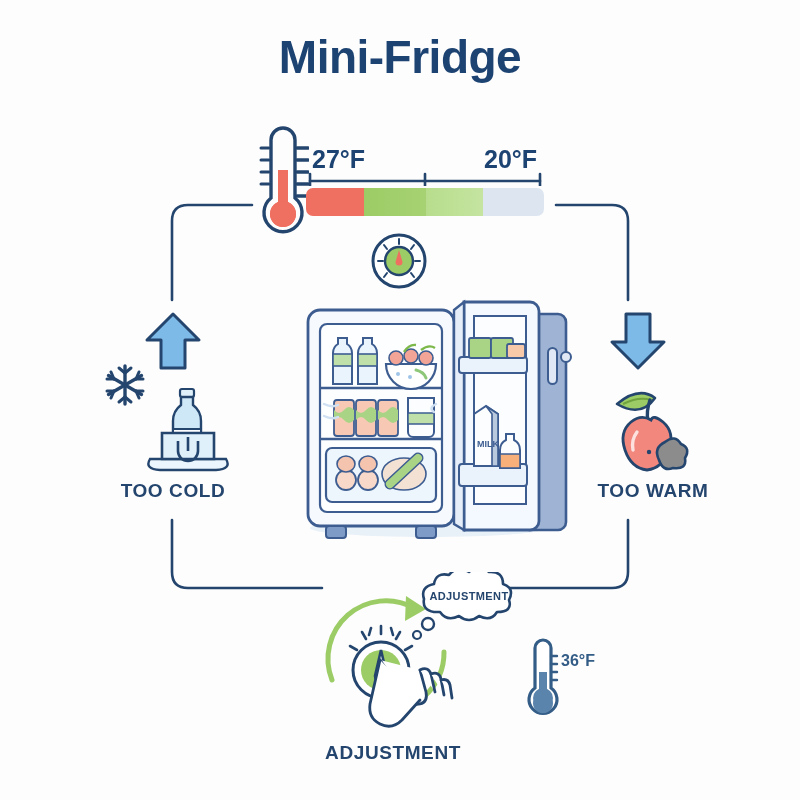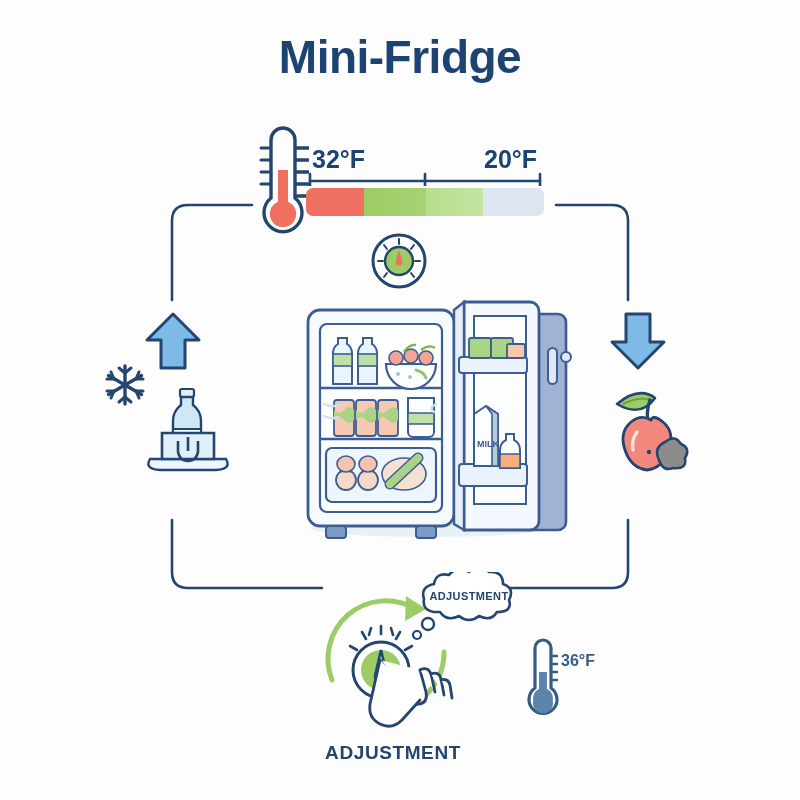--- a/index.html
+++ b/index.html
@@ -81,21 +81,21 @@
       <line x1="52" y1="78" x2="63" y2="78"></line>
       <line x1="16" y1="30" x2="24" y2="30" stroke-width="3"></line>
       <line x1="16" y1="42" x2="24" y2="42" stroke-width="3"></line>
       <line x1="16" y1="54" x2="24" y2="54" stroke-width="3"></line>
       <line x1="16" y1="66" x2="24" y2="66" stroke-width="3"></line>
     </g>
     <path d="M33 52 h10 v32 a13 13 0 1 1 -10 0 z" fill="#ef6f61"></path>
     <circle cx="38" cy="96" r="13" fill="#ef6f61"></circle>
   </svg>
 
-  <div class="scale-lab" id="lab-low">32°F</div>
+  <div class="scale-lab" id="lab-low">27°F</div>
   <div class="scale-lab" id="lab-high">20°F</div>
 
   <svg class="abs" style="left:306px;top:172px;" width="238" height="14" viewBox="0 0 238 14">
     <g stroke="#24456e" stroke-width="2.6" stroke-linecap="round">
       <line x1="4" y1="9" x2="234" y2="9"></line>
       <line x1="4" y1="2" x2="4" y2="14"></line>
       <line x1="119" y1="2" x2="119" y2="14"></line>
       <line x1="234" y1="2" x2="234" y2="14"></line>
     </g>
   </svg>
@@ -262,39 +262,41 @@
 
     <rect x="40" y="4" width="14" height="8" rx="2" fill="#dff0fb" stroke="#24456e" stroke-width="2.2"></rect>
     <path d="M41 12 h12 v8 q8 6 8 16 v28 h-28 v-28 q0 -10 8 -16 z" fill="#cfe8f8" stroke="#24456e" stroke-width="2.4"></path>
     <rect x="33" y="44" width="28" height="12" fill="#fbfdff" stroke="#24456e" stroke-width="2"></rect>
 
     <path d="M22 48 h52 v26 h-52 z" fill="#dff0fb" stroke="#24456e" stroke-width="2.6"></path>
     <path d="M38 56 v10 a10 10 0 0 0 20 0 v-10" fill="none" stroke="#24456e" stroke-width="2.6"></path>
     <line x1="48" y1="52" x2="48" y2="66" stroke="#24456e" stroke-width="2.6"></line>
   </svg>
 
+  <div class="caption" id="cap-cold">TOO COLD</div>
 
   <svg class="abs" style="left:608px;top:310px;" width="60" height="62" viewBox="0 0 60 62">
     <path d="M30 58 L4 32 H18 V4 H42 V32 H56 Z" fill="#7ebae8" stroke="#24456e" stroke-width="3" stroke-linejoin="round"></path>
   </svg>
 
   <svg class="abs" style="left:603px;top:380px;" width="96" height="96" viewBox="0 0 96 96">
 
     <path d="M14 24 q22 -18 38 -6 q-14 20 -38 6 z" fill="#9ccc65" stroke="#24456e" stroke-width="2.6" stroke-linejoin="round"></path>
     <path d="M20 24 q16 -8 28 -4" fill="none" stroke="#6fa33f" stroke-width="2"></path>
 
     <path d="M47 20 q-4 12 -2 20" fill="none" stroke="#24456e" stroke-width="3.4" stroke-linecap="round"></path>
 
     <path d="M48 40 q-10 -6 -20 2 q-12 10 -6 28 q6 18 22 20 q16 -2 22 -20 q6 -18 -6 -28 q-10 -8 -12 -2 z" fill="#f2877e" stroke="#24456e" stroke-width="2.8"></path>
     <path d="M34 52 q-6 8 -4 18" fill="none" stroke="#ffffff" stroke-width="3.4" stroke-linecap="round" opacity=".75"></path>
     <circle cx="46" cy="72" r="2.2" fill="#24456e"></circle>
 
     <path d="M62 62 q10 -8 16 2 q10 4 4 14 q2 12 -12 10 q-10 4 -14 -8 q-6 -12 6 -18 z" fill="#8c8c8c" stroke="#24456e" stroke-width="2.6" stroke-linejoin="round"></path>
   </svg>
 
+  <div class="caption" id="cap-warm">TOO WARM</div>
 
   <svg class="abs" style="left:318px;top:588px;" width="140" height="138" viewBox="0 0 140 138">
     <path d="M14 92 A58 58 0 0 1 96 20" fill="none" stroke="#9ccc65" stroke-width="5" stroke-linecap="round"></path>
     <path d="M88 8 l20 13 l-21 12 z" fill="#9ccc65"></path>
     <path d="M126 64 A58 58 0 0 1 58 122" fill="none" stroke="#9ccc65" stroke-width="5" stroke-linecap="round"></path>
   </svg>
 
   <svg class="abs" style="left:338px;top:622px;" width="128" height="114" viewBox="0 0 128 114">
 
     <g stroke="#24456e" stroke-width="2.6" stroke-linecap="round">

